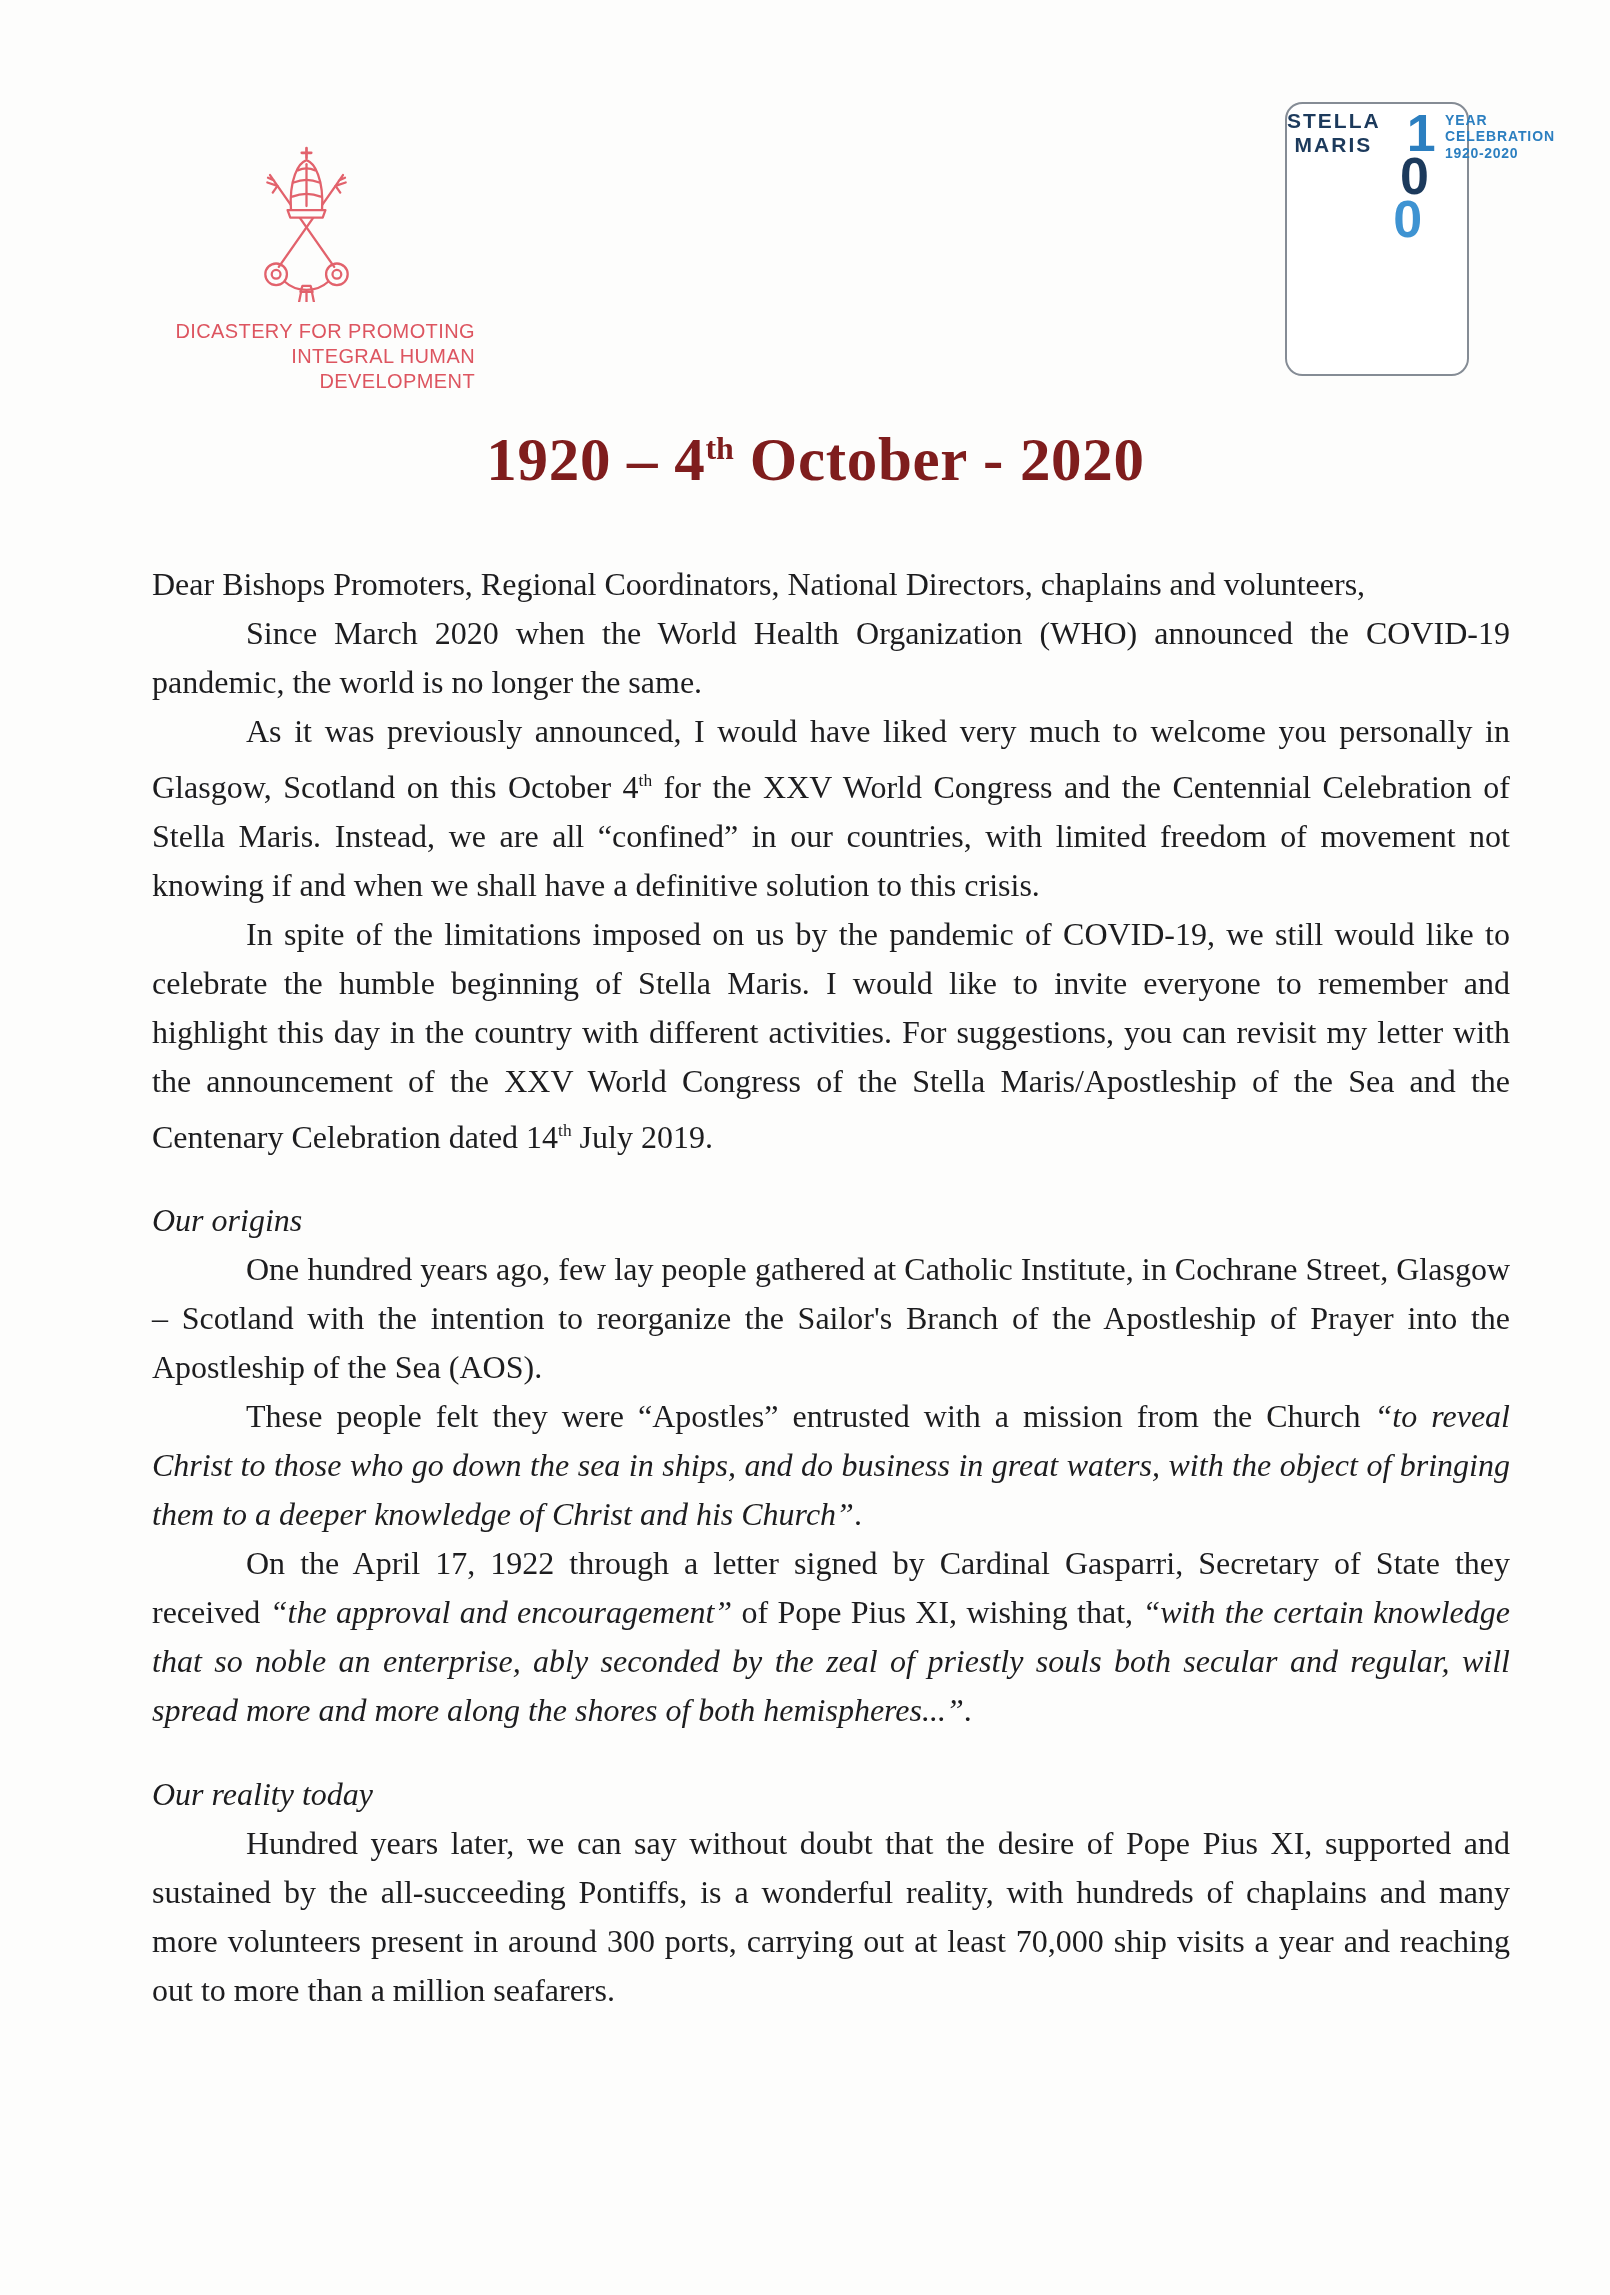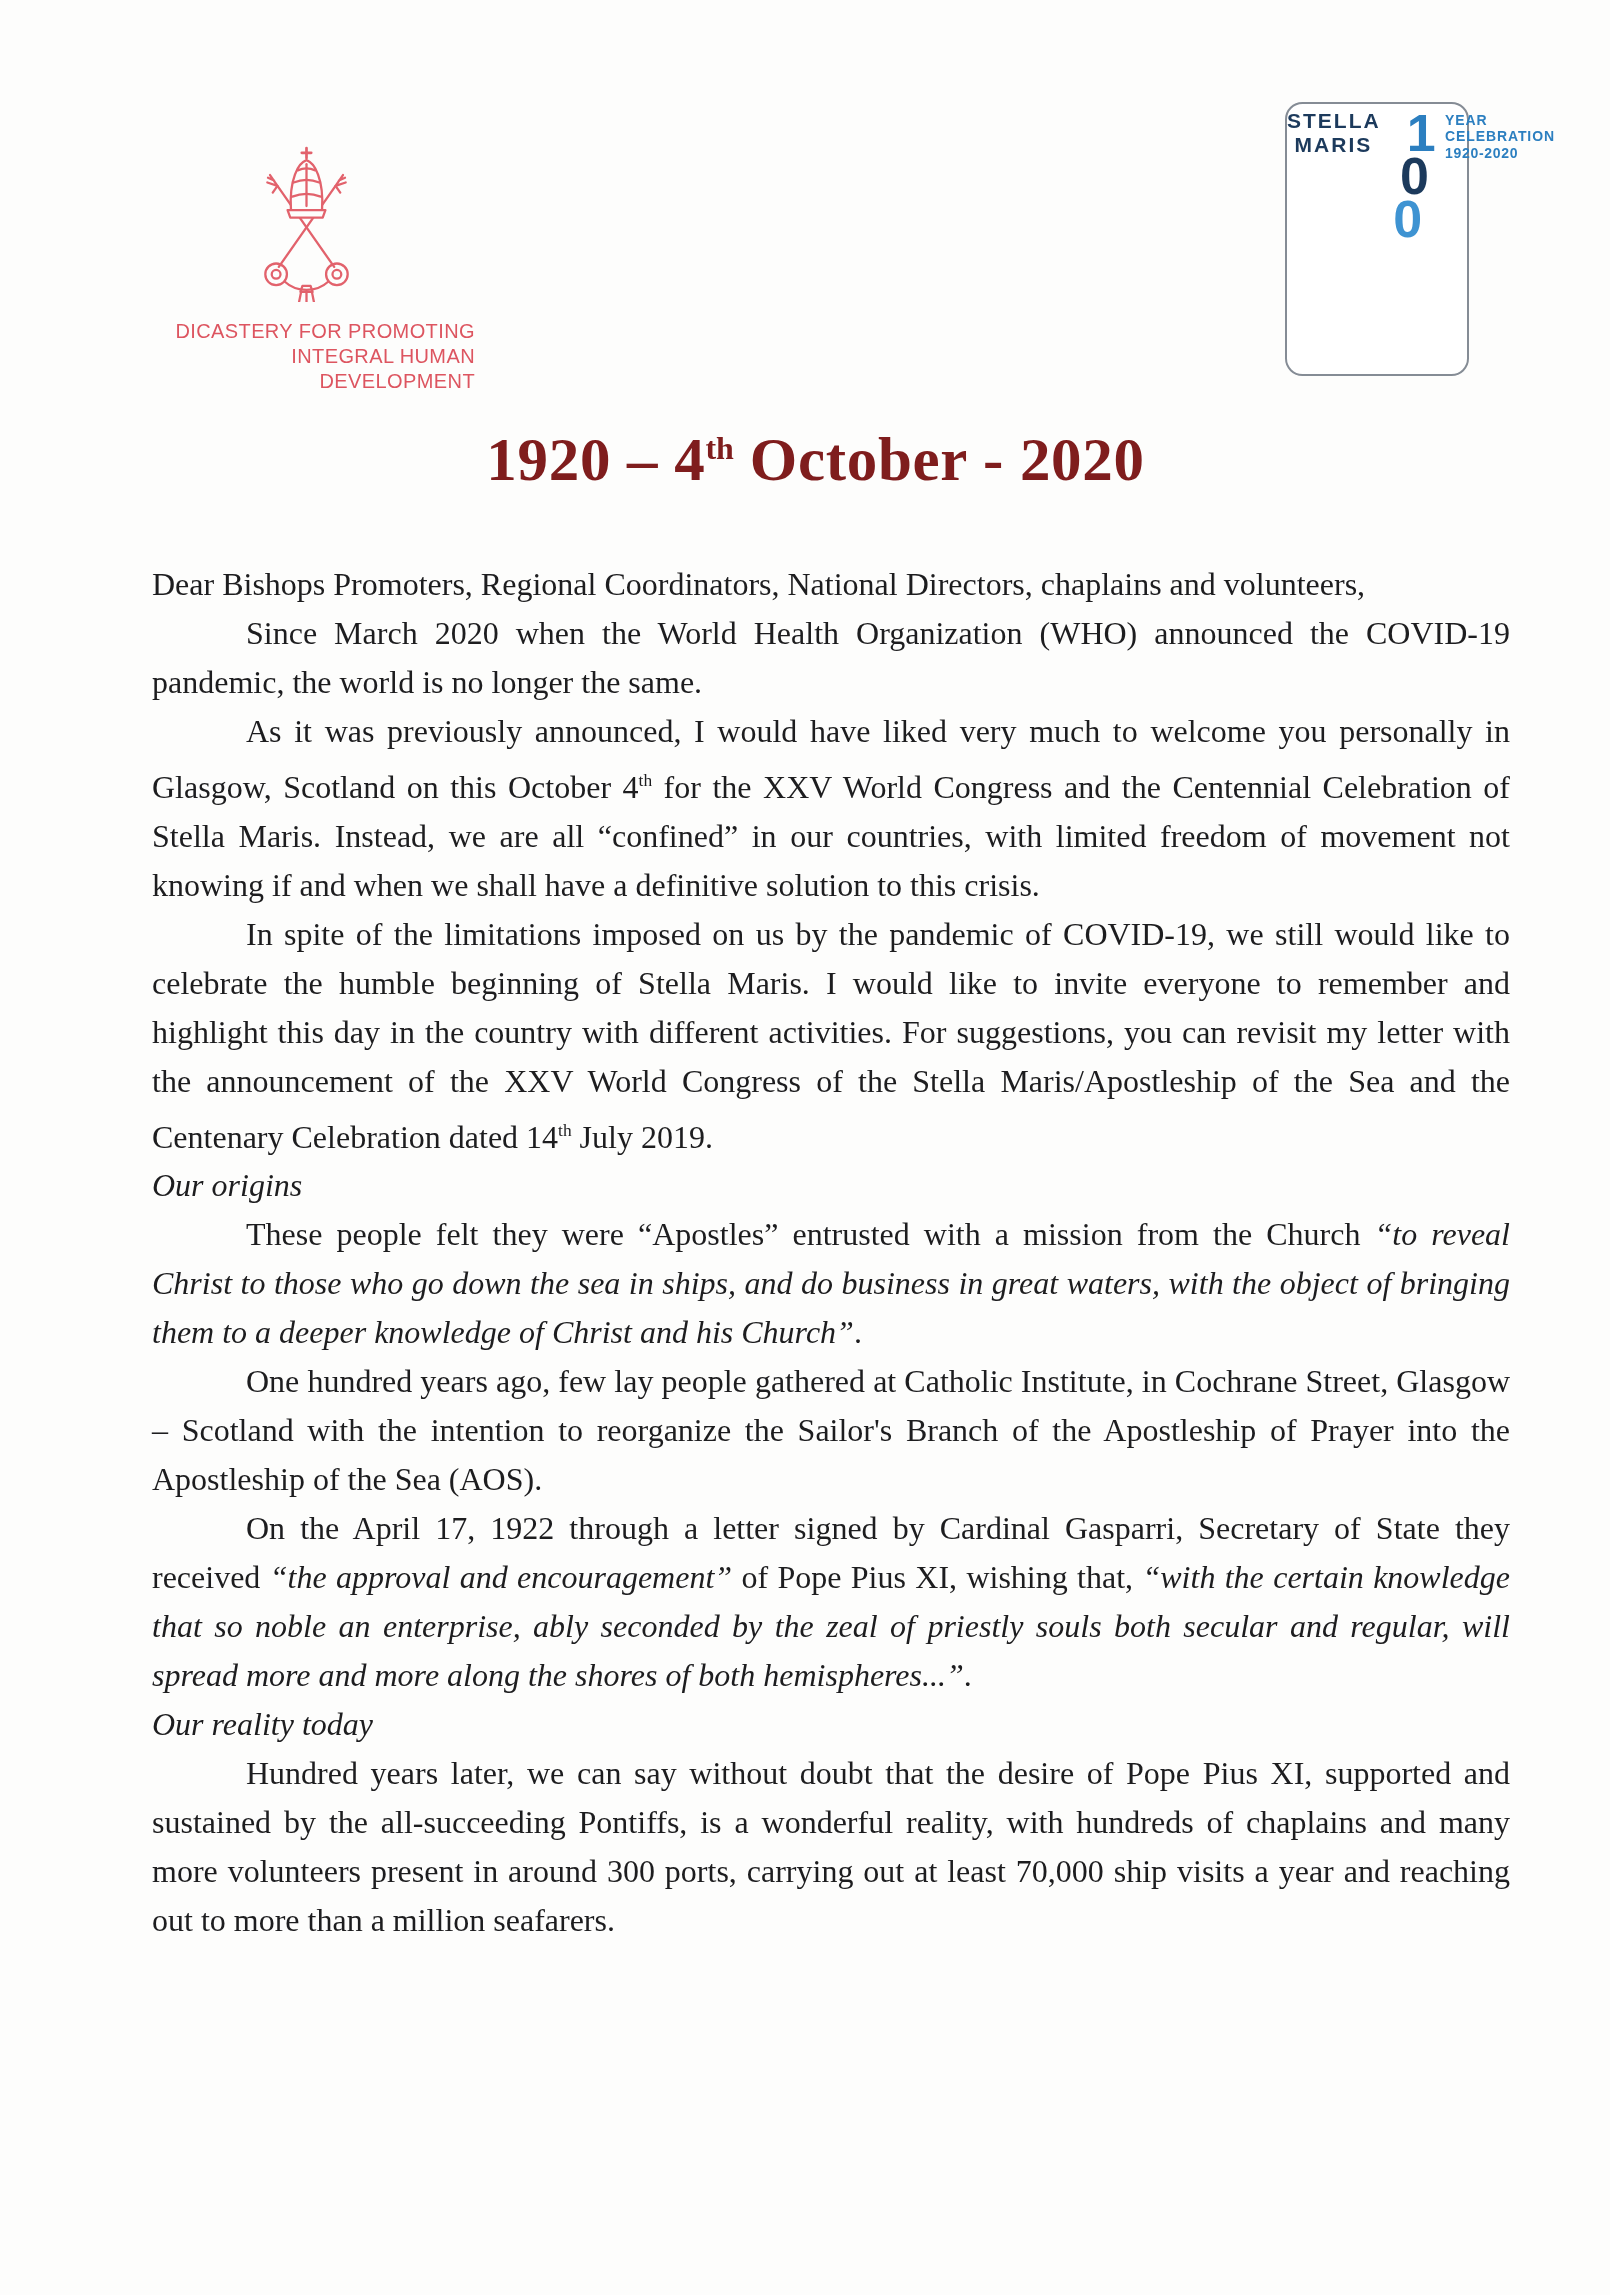--- a/index.html
+++ b/index.html
@@ -79,21 +79,21 @@
 
   
   .letter-body{
     position:absolute;left:152px;top:560px;width:1358px;
     font-family:"Liberation Serif", serif;
     font-size:32px;line-height:49px;color:var(--ink,#1d1d1f);
     text-align:justify;
   }
   .letter-body p{margin:0;}
   .letter-body p.indent{text-indent:94px;}
-  .letter-body p.heading{font-style:italic;}
+  .letter-body p.heading{font-style:italic;margin-top:35px;}
   .letter-body .it{font-style:italic;}
   .letter-body sup{font-size:17.4px;vertical-align:super;}
 </style>
 </head>
 <body>
 
 <div class="page">
 
   <div class="header-left">
     <svg class="crest" width="115" height="158" viewBox="0 0 170 234" aria-hidden="true">
@@ -170,21 +170,21 @@
   </div>
 
   <div class="title"><span>1920 – 4</span><sup>th</sup><span> October - 2020</span></div>
 
   <div class="letter-body">
       <p class=""><span>Dear Bishops Promoters, Regional Coordinators, National Directors, chaplains and volunteers,</span></p>
       <p class="indent"><span>Since March 2020 when the World Health Organization (WHO) announced the COVID-19 pandemic, the world is no longer the same.</span></p>
       <p class="indent"><span>As it was previously announced, I would have liked very much to welcome you personally in Glasgow, Scotland on this October 4</span><sup>th</sup><span> for the XXV World Congress and the Centennial Celebration of Stella Maris. Instead, we are all “confined” in our countries, with limited freedom of movement not knowing if and when we shall have a definitive solution to this crisis.</span></p>
       <p class="indent"><span>In spite of the limitations imposed on us by the pandemic of COVID-19, we still would like to celebrate the humble beginning of Stella Maris. I would like to invite everyone to remember and highlight this day in the country with different activities. For suggestions, you can revisit my letter with the announcement of the XXV World Congress of the Stella Maris/Apostleship of the Sea and the Centenary Celebration dated 14</span><sup>th</sup><span> July 2019.</span></p>
       <p class="heading"><span>Our origins</span></p>
+      <p class="indent"><span>One hundred years ago, few lay people gathered at Catholic Institute, in Cochrane Street, Glasgow – Scotland with the intention to reorganize the Sailor's Branch of the Apostleship of Prayer into the Apostleship of the Sea (AOS).</span></p>
       <p class="indent"><span>These people felt they were “Apostles” entrusted with a mission from the Church </span><span class="it">“to reveal Christ to those who go down the sea in ships, and do business in great waters, with the object of bringing them to a deeper knowledge of Christ and his Church”</span><span>.</span></p>
-      <p class="indent"><span>One hundred years ago, few lay people gathered at Catholic Institute, in Cochrane Street, Glasgow – Scotland with the intention to reorganize the Sailor's Branch of the Apostleship of Prayer into the Apostleship of the Sea (AOS).</span></p>
       <p class="indent"><span>On the April 17, 1922 through a letter signed by Cardinal Gasparri, Secretary of State they received </span><span class="it">“the approval and encouragement”</span><span> of Pope Pius XI, wishing that, </span><span class="it">“with the certain knowledge that so noble an enterprise, ably seconded by the zeal of priestly souls both secular and regular, will spread more and more along the shores of both hemispheres...”</span><span>.</span></p>
       <p class="heading"><span>Our reality today</span></p>
       <p class="indent"><span>Hundred years later, we can say without doubt that the desire of Pope Pius XI, supported and sustained by the all-succeeding Pontiffs, is a wonderful reality, with hundreds of chaplains and many more volunteers present in around 300 ports, carrying out at least 70,000 ship visits a year and reaching out to more than a million seafarers.</span></p>
     </div>
 
 </div>
 
 
 </body></html>

